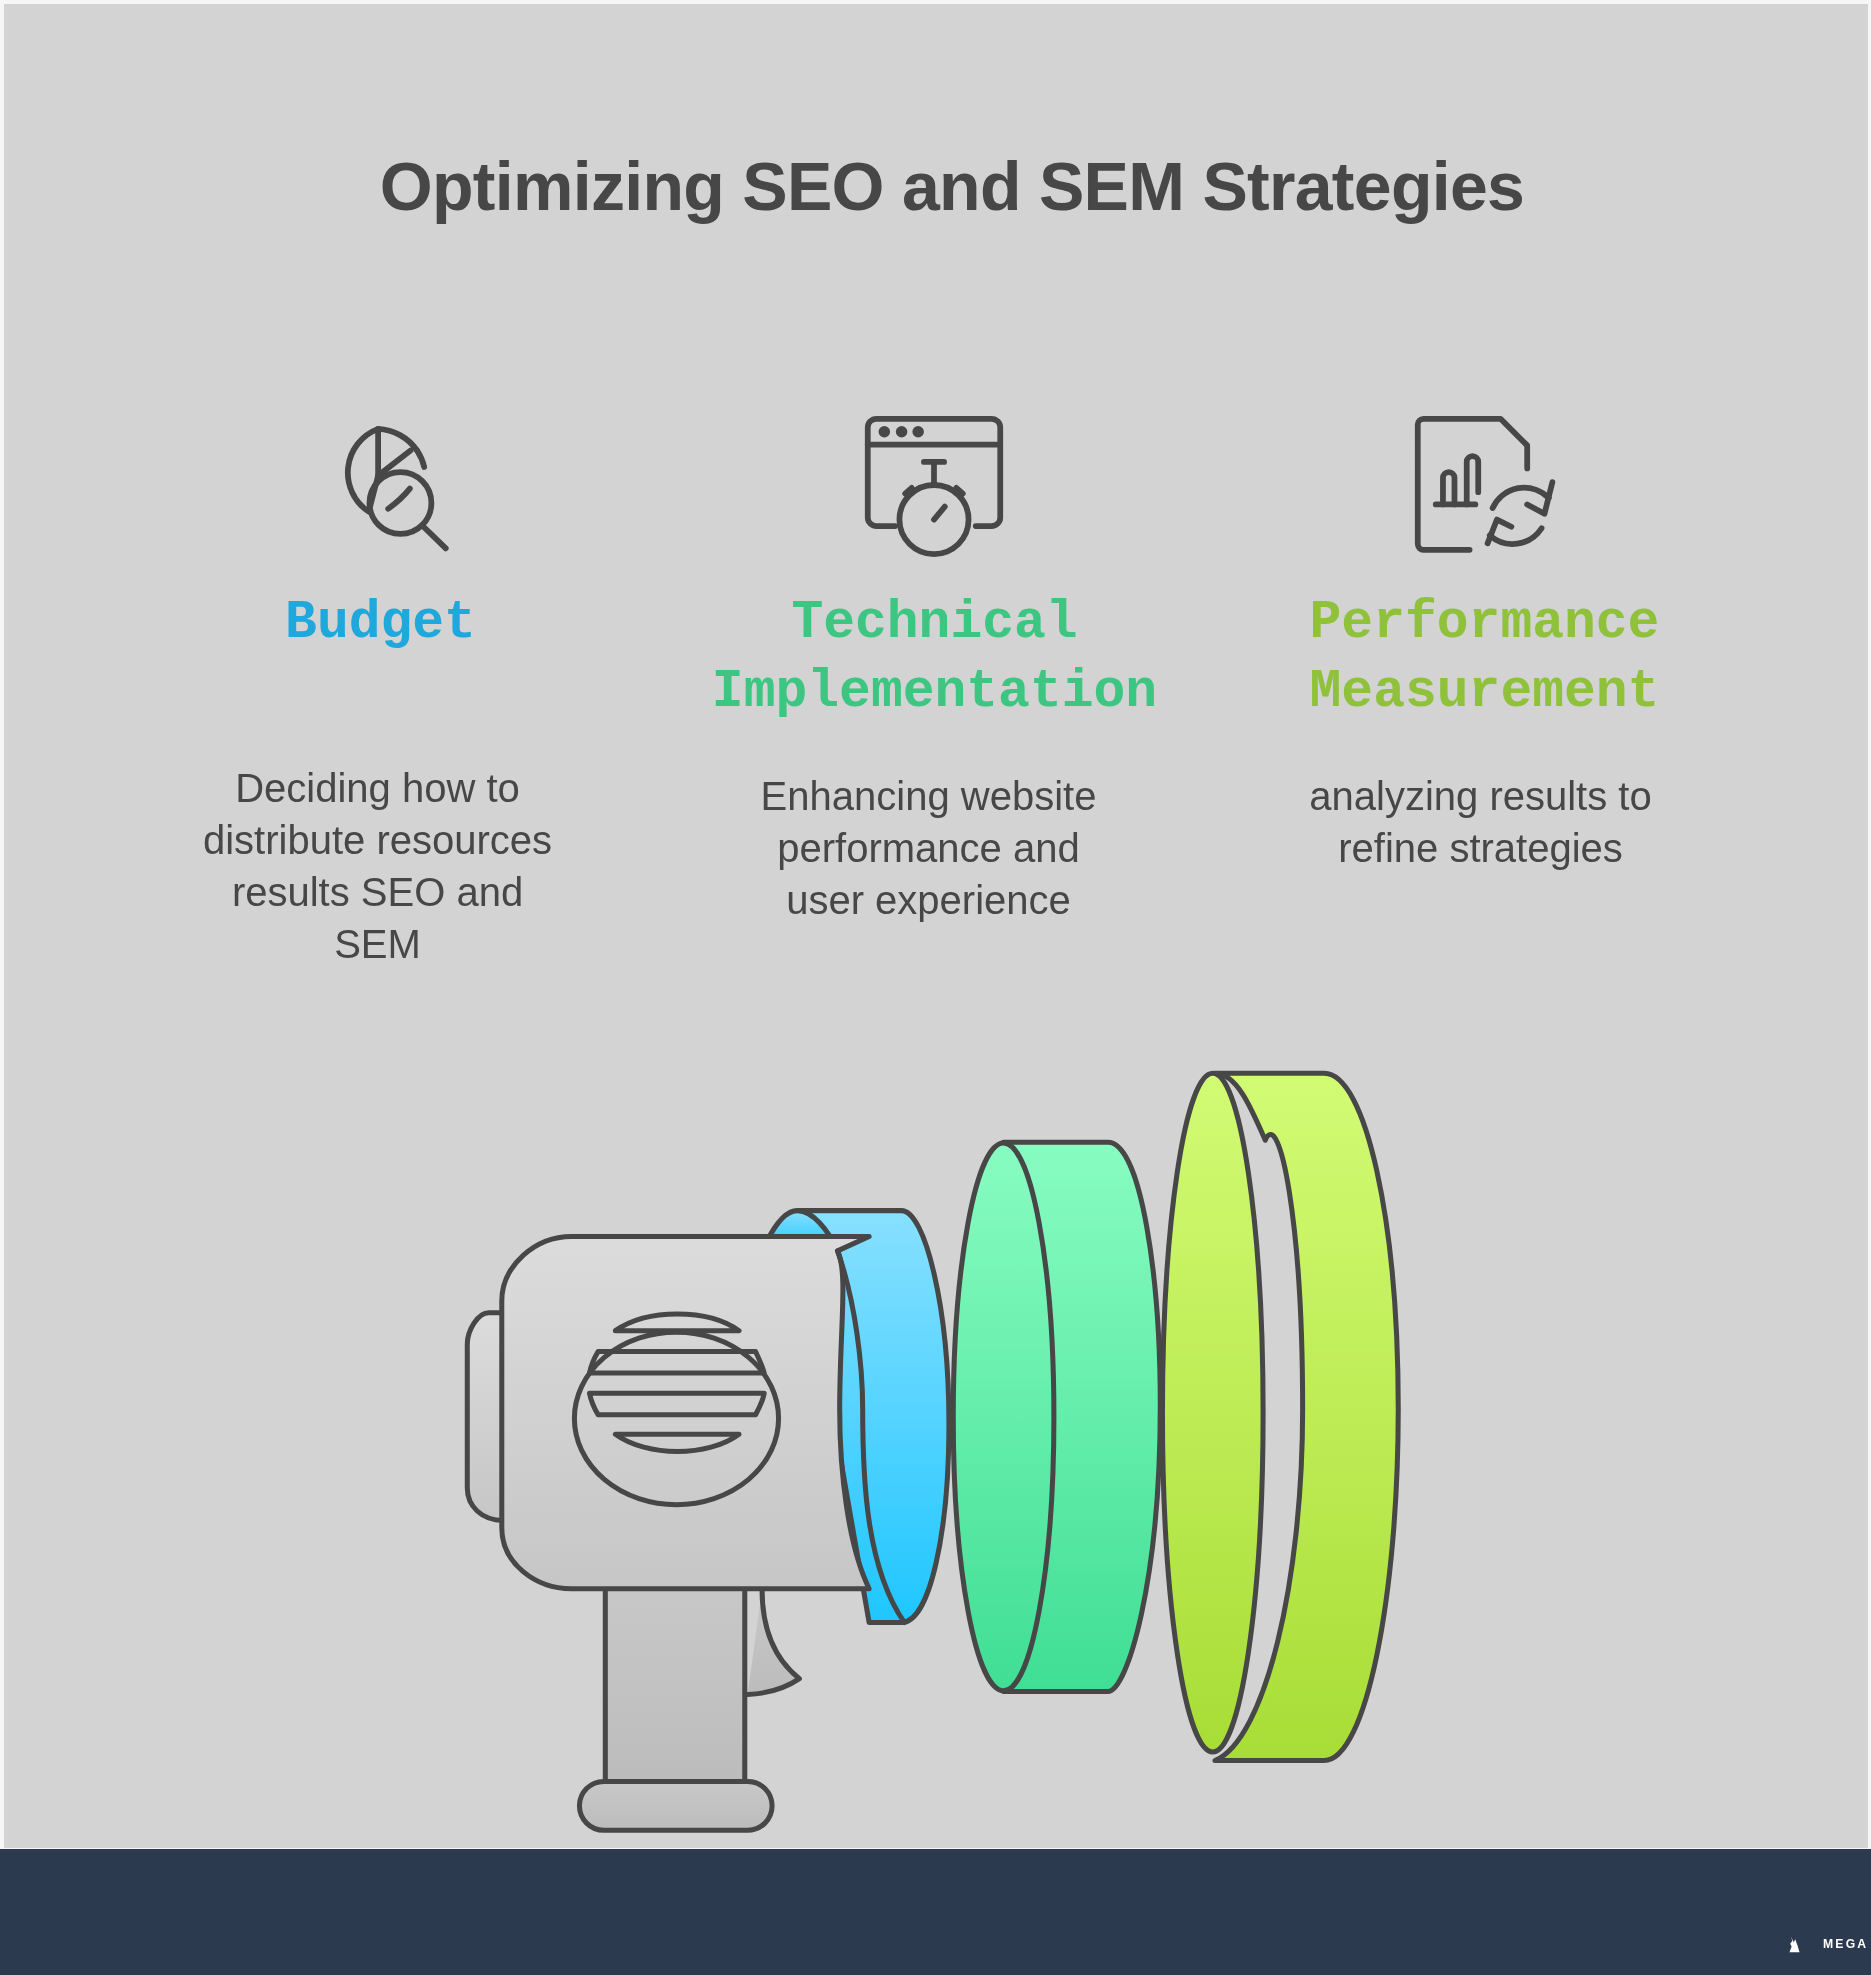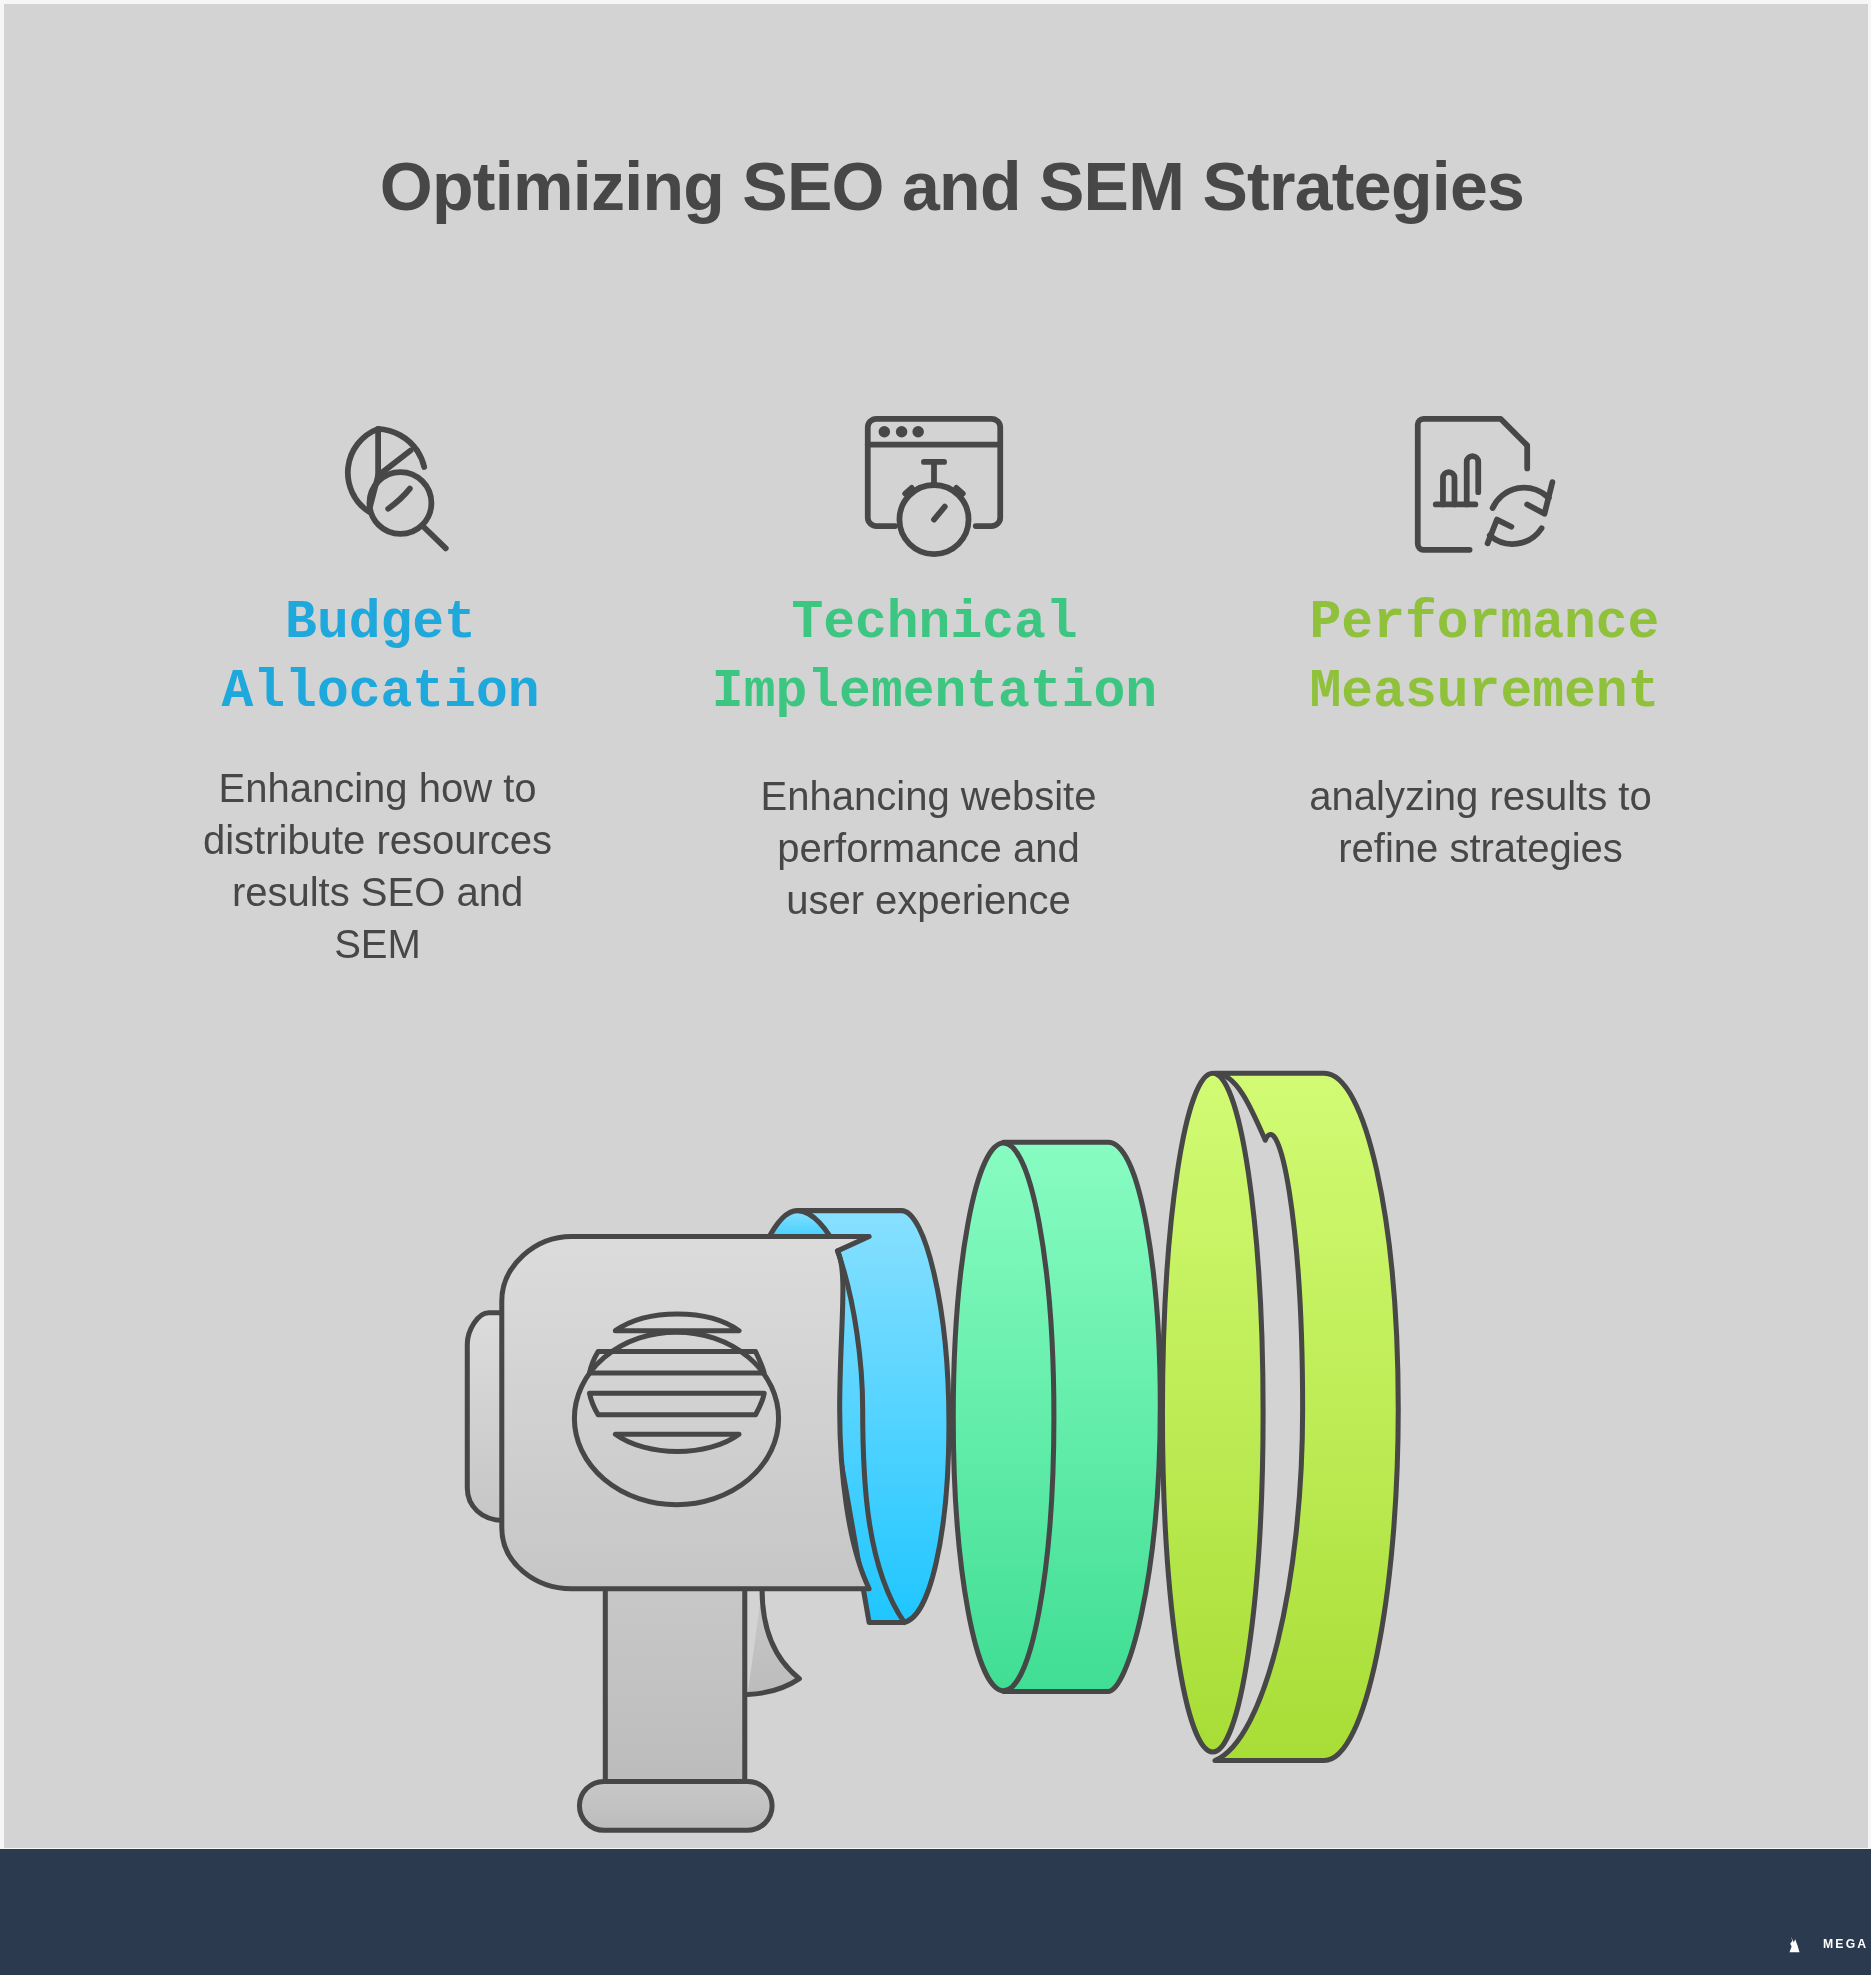--- a/index.html
+++ b/index.html
@@ -50,33 +50,32 @@
   <path d="M43 127 V90 A8 8 0 0 1 59 90 V127"></path>
   <path d="M76 127 V68 A8 8 0 0 1 92 68 V110"></path>
   <path d="M112 132 A48 48 0 0 1 190 118"></path>
   <path d="M195 96 L184 140 L160 127"></path>
   <path d="M180 160 A48 48 0 0 1 108 170"></path>
   <path d="M105 181 L118 148 L138 158"></path>
 </svg>
 
 <div class="heading" style="left:129px;top:589px;color:#1ea8dc">
   <div>Budget</div>
-  <div>Allocation</div>
 </div>
 <div class="heading" style="left:683px;top:589px;color:#3cc681">
   <div>Technical</div>
   <div>Implementation</div>
 </div>
 <div class="heading" style="left:1233px;top:589px;color:#8fc23a">
   <div>Performance</div>
   <div>Measurement</div>
 </div>
 
 <div class="desc" style="left:126px;top:762px">
-  <div>Enhancing how to</div>
+  <div>Deciding how to</div>
   <div>distribute resources</div>
   <div>results SEO and</div>
   <div>SEM</div>
 </div>
 <div class="desc" style="left:677px;top:770px">
   <div>Enhancing website</div>
   <div>performance and</div>
   <div>user experience</div>
 </div>
 <div class="desc" style="left:1229px;top:770px">

